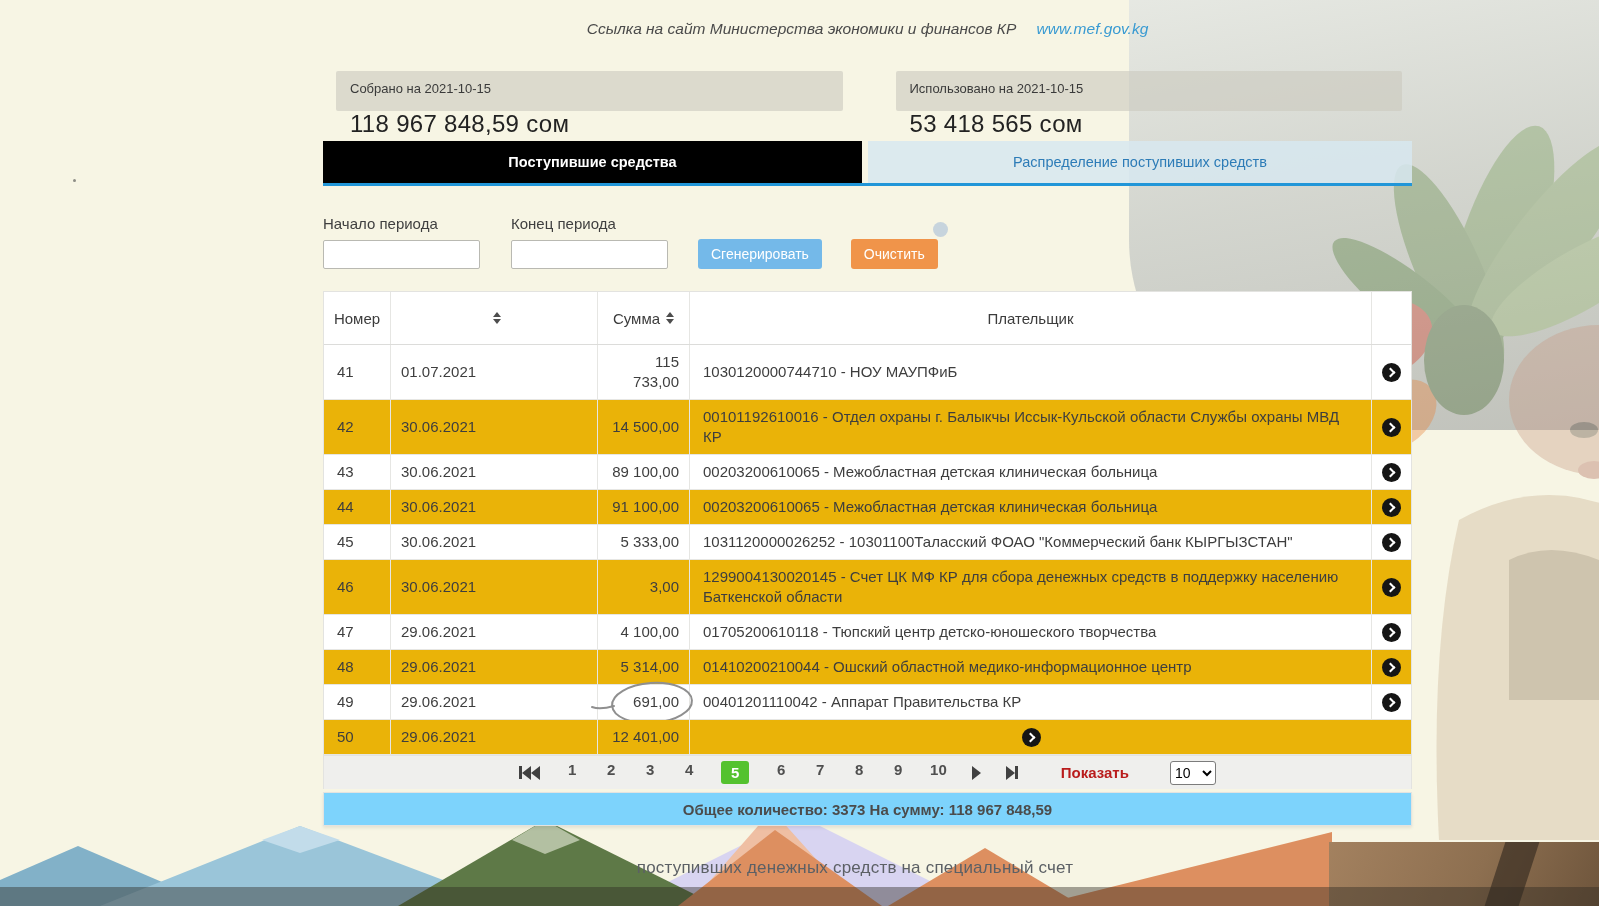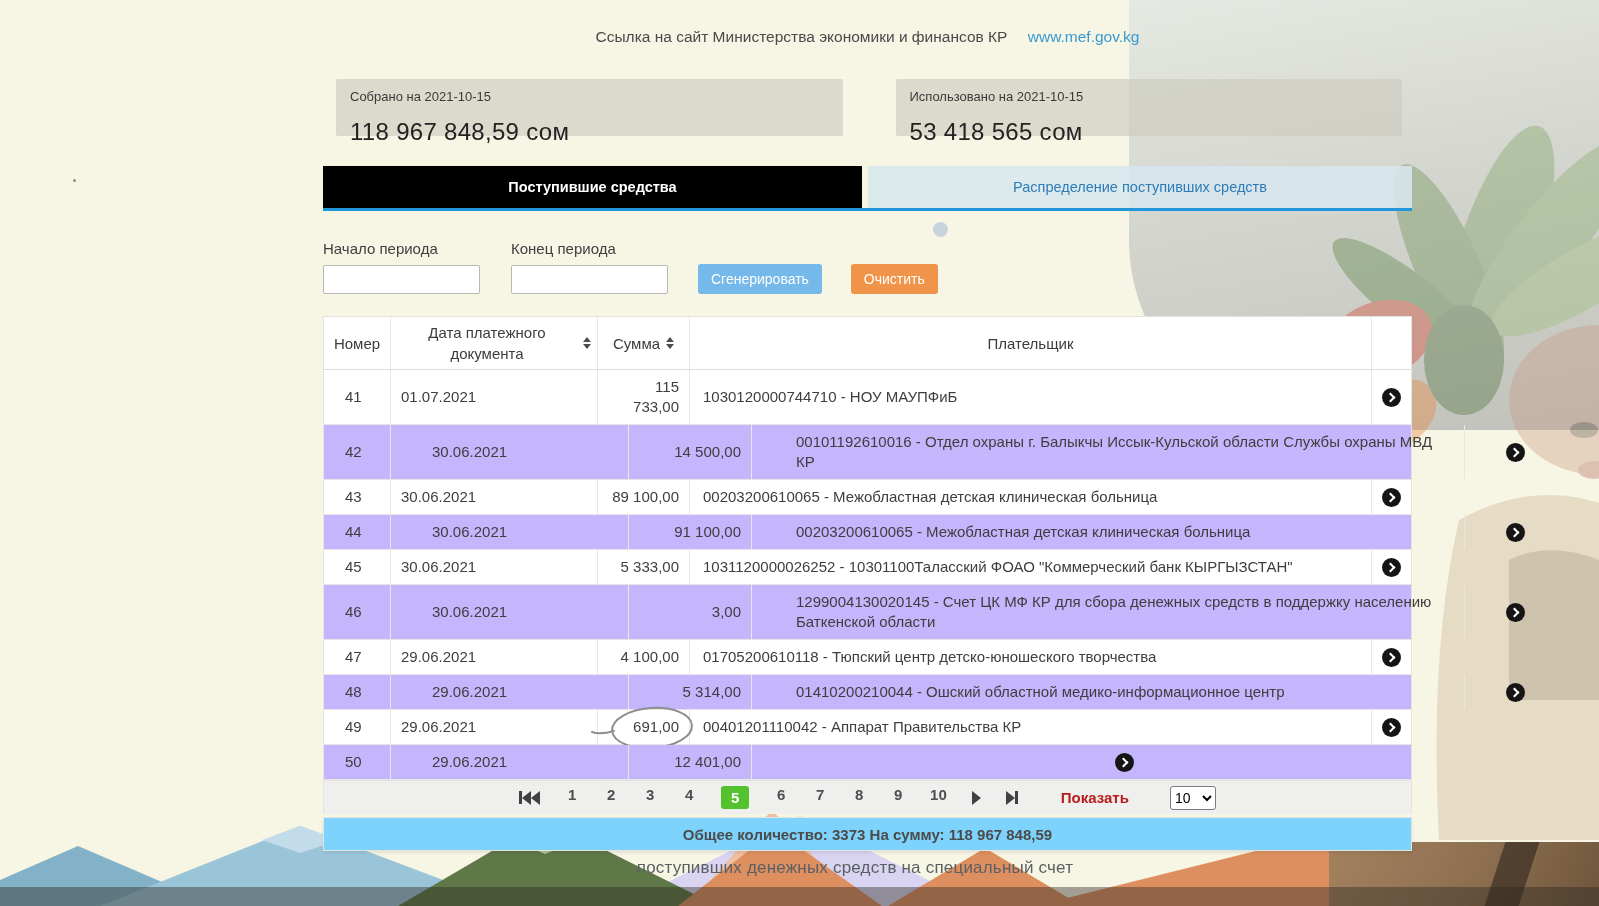--- a/index.html
+++ b/index.html
@@ -20,25 +20,25 @@
     font-size:17px;color:#5c6065;letter-spacing:.2px;}
   .dark-strip{position:absolute;left:0;bottom:0;width:1599px;height:19px;
     background:rgba(45,40,34,.42);}
   .deco-dot{position:absolute;left:933px;top:222px;width:15px;height:15px;border-radius:50%;
     background:#c7d4dd;}
   .deco-dot2{position:absolute;left:73px;top:179px;width:3px;height:3px;border-radius:50%;
     background:#8d8d85;}
 
   
   .content{position:absolute;left:323px;top:0;width:1089px;}
-  .header-row{margin-top:28px;text-align:center;font-size:15.5px;color:#4a4a4a;}
+  .header-row{margin-top:20px;text-align:center;font-size:15.5px;color:#4a4a4a;font-style:italic;}
   .header-row a{color:#389ad2;text-decoration:none;margin-left:16px;}
 
   .cards{display:flex;gap:53px;margin:33px 10px 0 13px;}
-  .card{flex:1;height:57px;background:rgba(203,202,190,.62);border-radius:2px;
+  .card{flex:1;height:40px;background:rgba(203,202,190,.62);border-radius:2px;
     padding:10px 14px 0 14px;box-sizing:border-box;}
   .card .lbl{font-size:13px;color:#3a3a3a;}
   .card .val{font-size:24px;color:#222;letter-spacing:.3px;margin-top:14px;}
 
   .tabs{display:flex;margin-top:30px;border-bottom:3px solid #2196d8;}
   .tab{flex:0 0 539px;height:42px;display:flex;align-items:center;justify-content:center;
     font-size:14.5px;cursor:pointer;}
   .tab.active{background:#000000;color:#fff;font-weight:bold;margin-right:6px;}
   .tab.inactive{flex:1;background:rgba(215,231,240,.85);color:#2d7cb7;}
 
@@ -61,24 +61,24 @@
     font-size:15px;color:#3c3c3c;border-right:1px solid #e6e6e3;line-height:21px;padding:4px 6px;
     box-sizing:border-box;}
   .thead .th:last-child{border-right:none;}
   .sort{display:inline-flex;flex-direction:column;margin-left:6px;vertical-align:middle;}
   .sort .u{width:0;height:0;border-left:4px solid transparent;border-right:4px solid transparent;
     border-bottom:5px solid #4d4d4d;margin-bottom:2px;}
   .sort .d{width:0;height:0;border-left:4px solid transparent;border-right:4px solid transparent;
     border-top:5px solid #4d4d4d;}
   .trow{display:grid;grid-template-columns:67px 207px 92px 682px 39px;
     border-bottom:1px solid #e6e6e3;background:#fff;position:relative;}
-  .trow.even{background:#c4b5fd;gap:31px;}
+  .trow.even{background:#eab308;}
   .td{font-size:15px;color:#3e3e3e;padding:7px 10px;box-sizing:border-box;
     border-right:1px solid #e6e6e3;display:flex;align-items:center;line-height:20px;}
-  .td.num{justify-content:flex-start;padding-left:21px;}
+  .td.num{justify-content:flex-start;padding-left:13px;}
   .td.amount{justify-content:flex-end;text-align:right;}
   .td.payer{justify-content:flex-start;padding-left:13px;}
   .td.action{border-right:none;justify-content:center;padding:7px 2px;}
   .arrow-btn{width:19px;height:19px;border-radius:50%;background:#151515;border:none;
     display:flex;align-items:center;justify-content:center;cursor:pointer;padding:0;}
   .arrow-btn .chev{width:5px;height:5px;border-right:2.5px solid #fff;border-top:2.5px solid #fff;
     transform:rotate(45deg);margin-left:-2px;}
   .circle-note{position:absolute;pointer-events:none;}
 
   
@@ -178,21 +178,20 @@
         <input type="text" value="" style="">
       </div>
       <button class="btn generate">Сгенерировать</button>
       <button class="btn clear">Очистить</button>
     </div>
 
     <div class="table">
       <div class="thead">
         <div class="th">Номер</div>
         <div class="th">
-          <span>Дата платежного документа</span>
           <span class="sort">
               <span class="u"></span>
               <span class="d"></span>
             </span>
         </div>
         <div class="th">
           <span>Сумма</span>
           <span class="sort">
               <span class="u"></span>
               <span class="d"></span>

